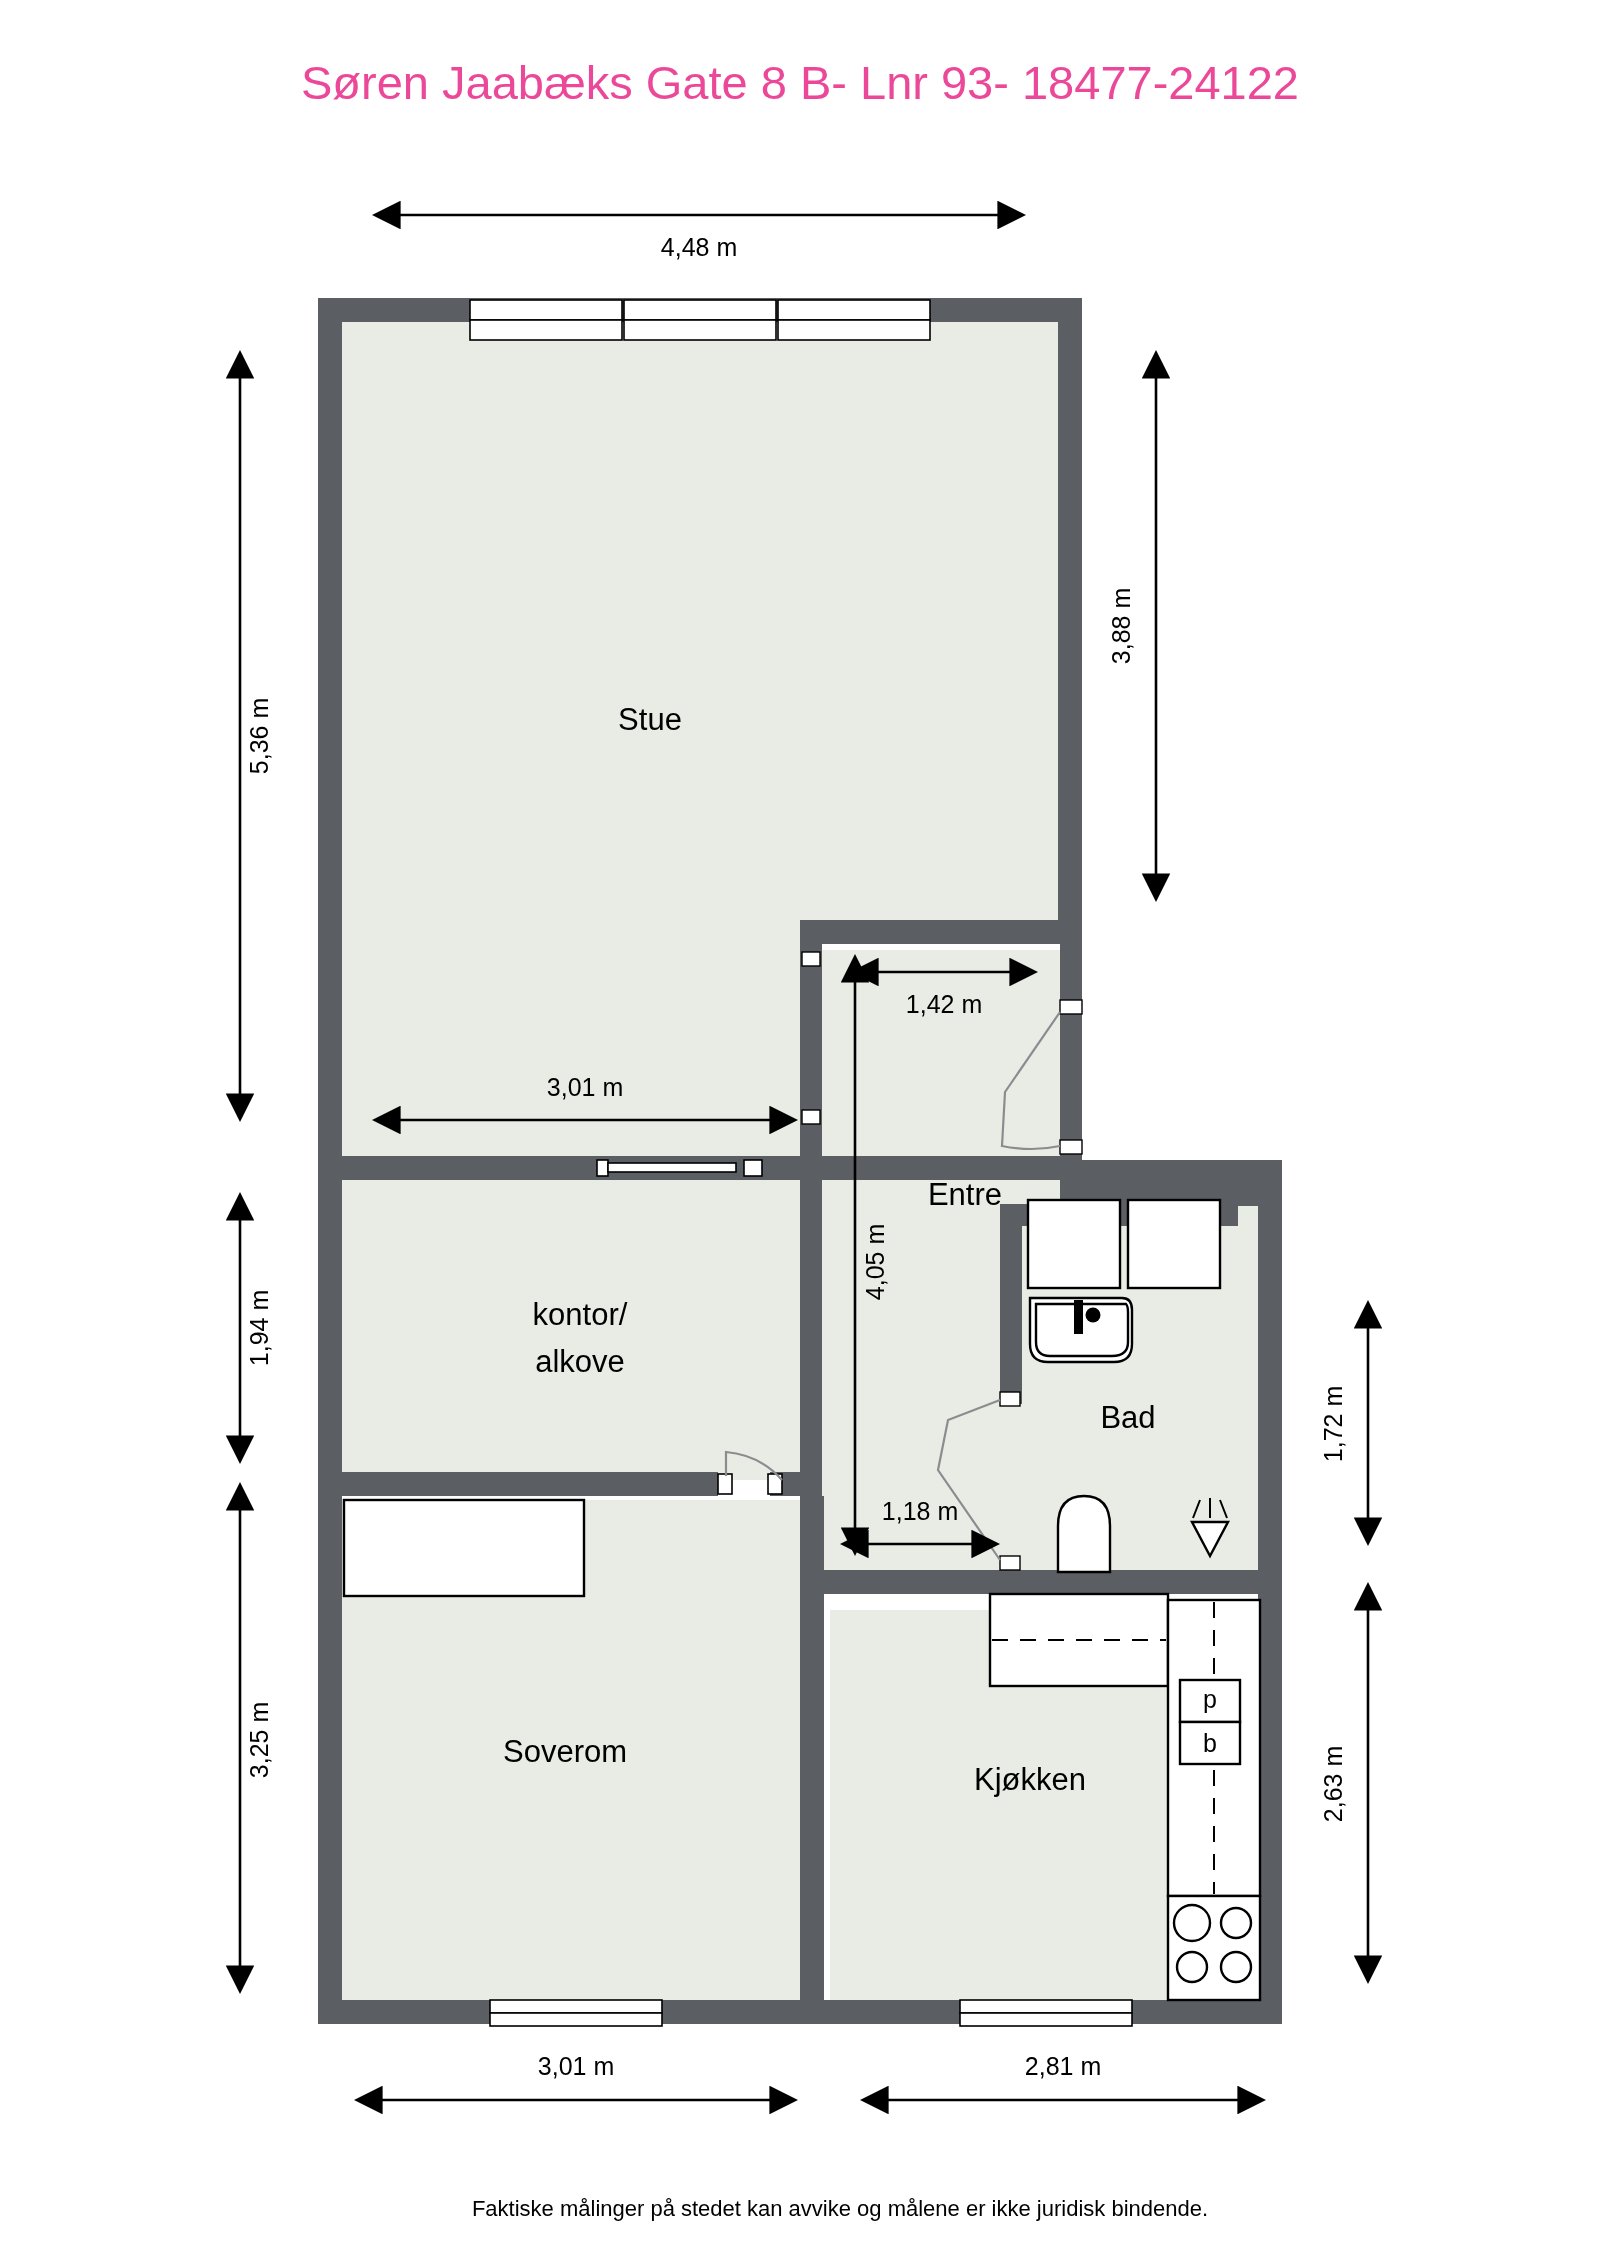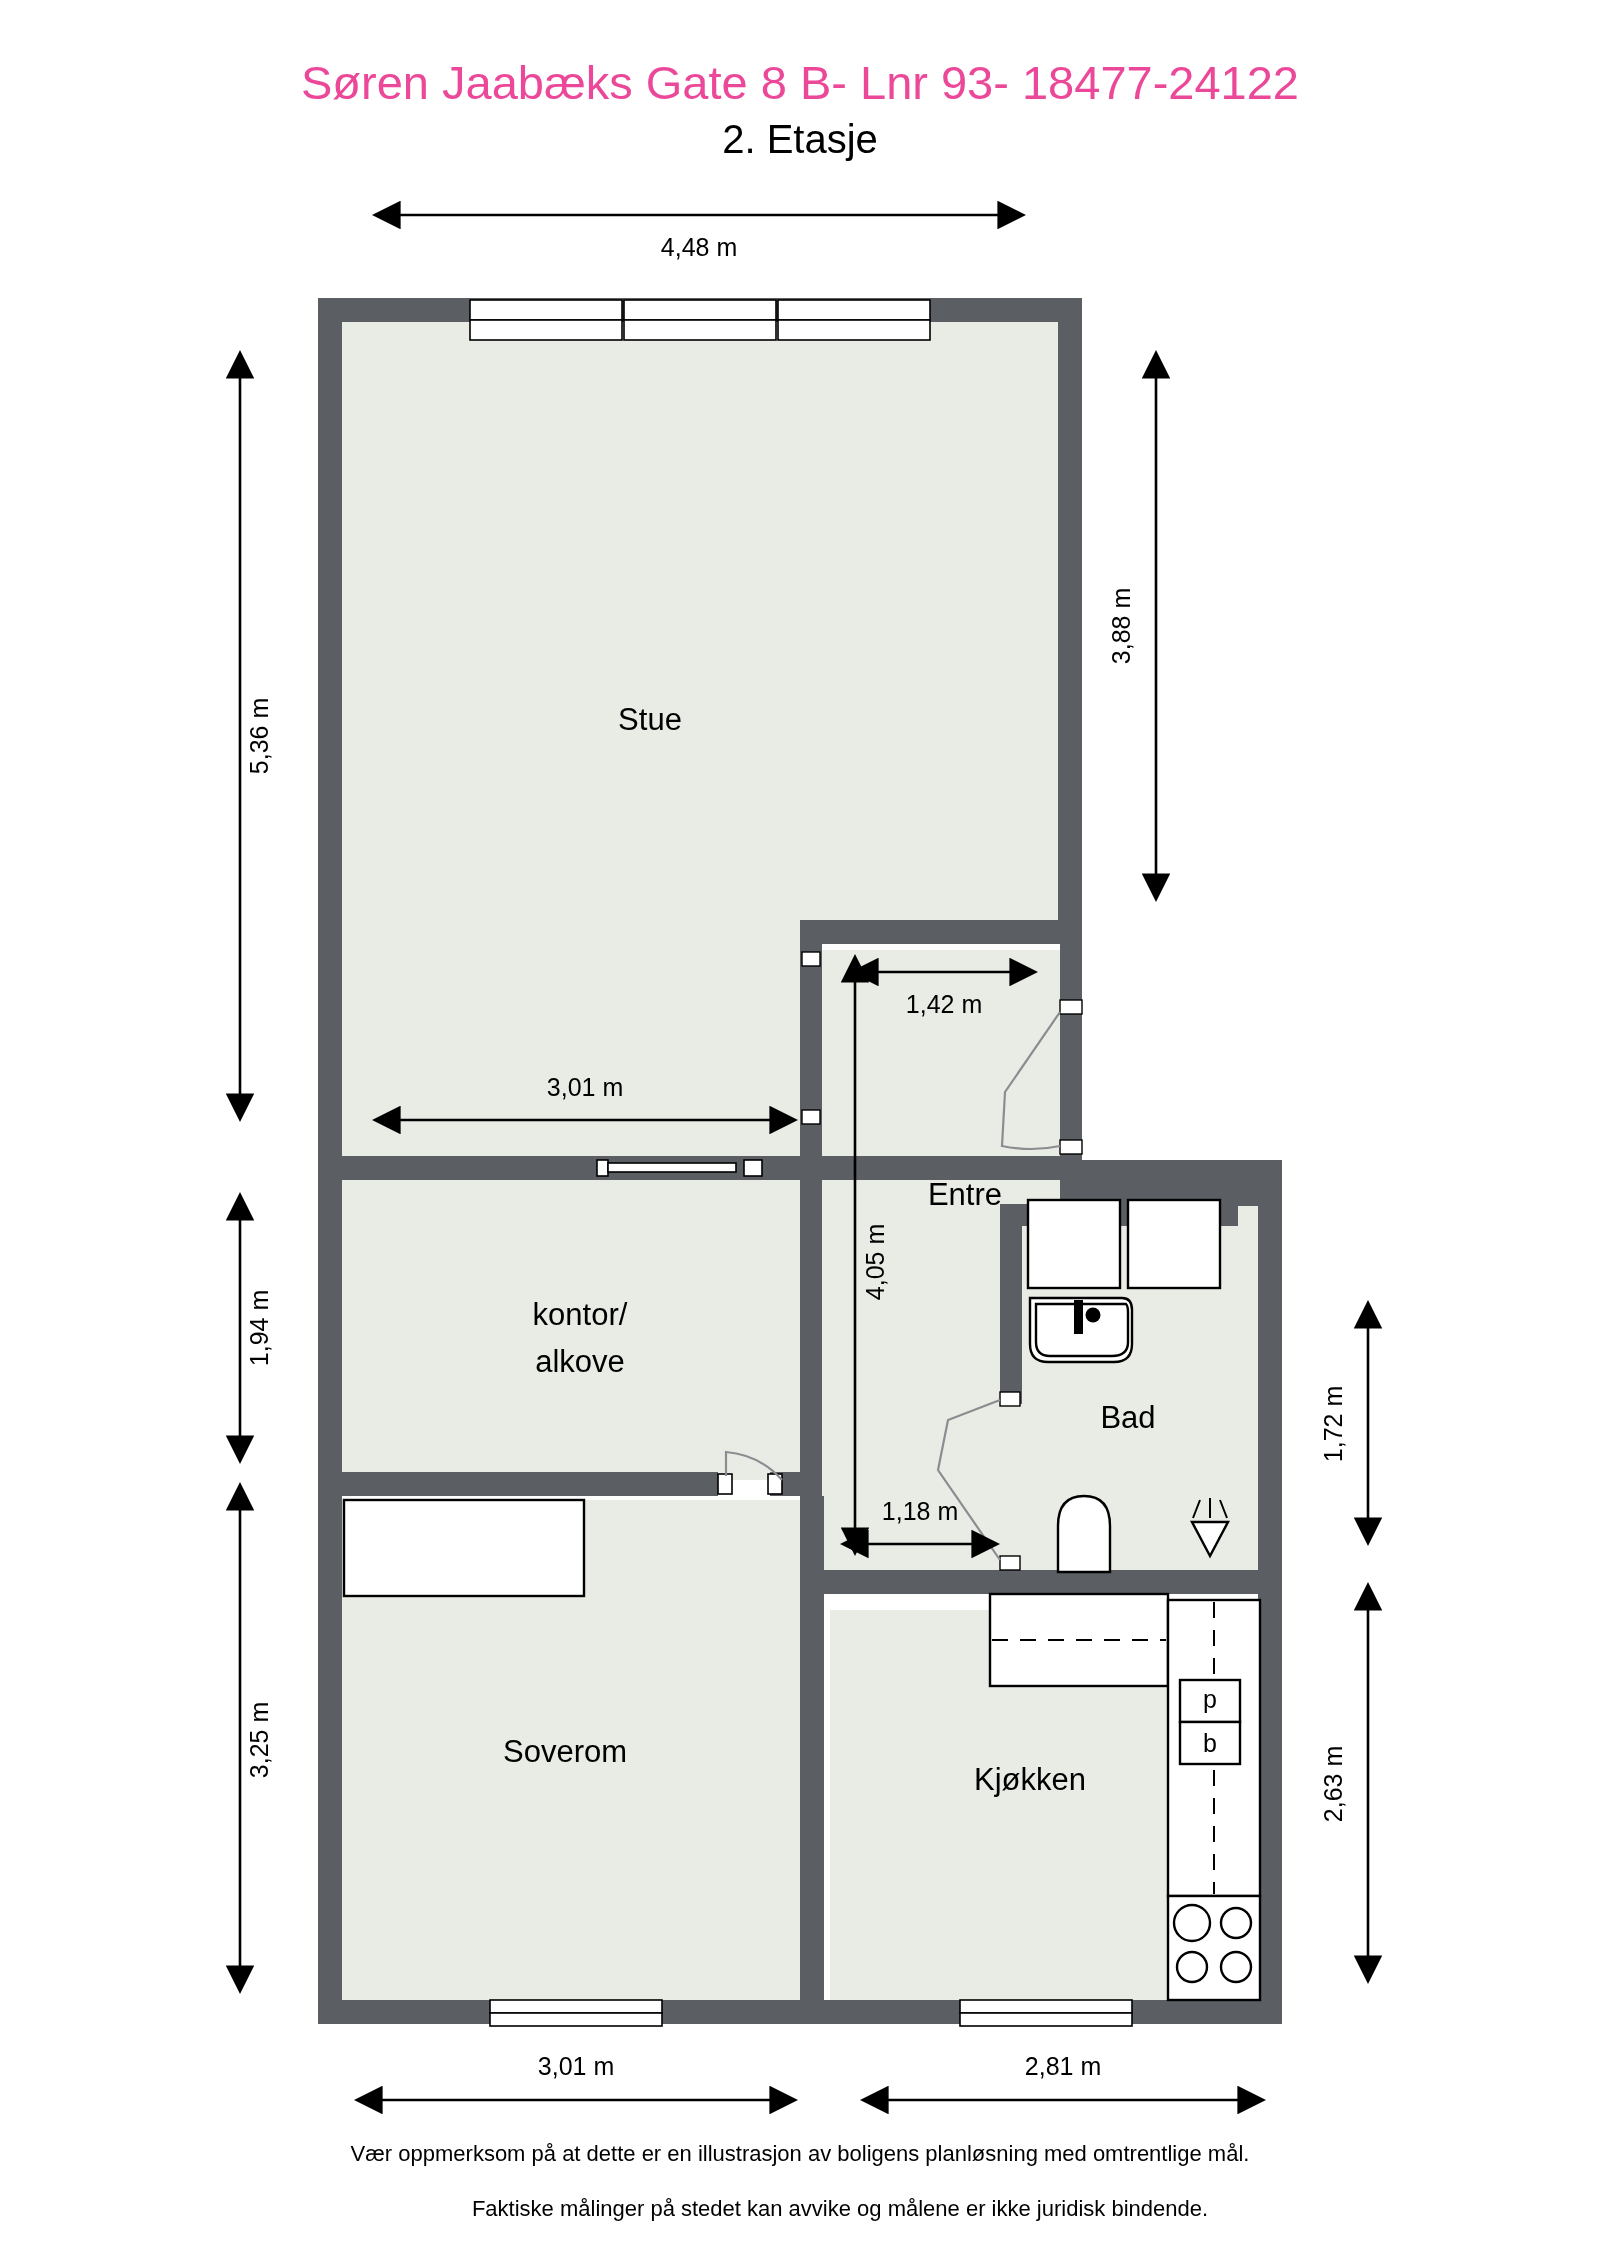--- a/index.html
+++ b/index.html
@@ -80,21 +80,20 @@
   }
   .thin-line { stroke: #000000; stroke-width: 2; fill: none; }
 </style>
 </head>
 <body>
 
 <div id="page">
 
   <div class="title-block">
     <div class="title-main">Søren Jaabæks Gate 8 B- Lnr 93- 18477-24122</div>
-    <div class="title-sub">2. Etasje</div>
   </div>
 
   <svg class="plan" viewBox="0 0 1600 2263">
 
     <g>
 
       <rect class="room-fill" x="340" y="320" width="460" height="840"></rect>
 
       <rect class="room-fill" x="800" y="320" width="260" height="600"></rect>
 
@@ -279,20 +278,17 @@
 
       <text class="room-label" x="965" y="1205" text-anchor="middle">Entre</text>
 
       <text class="room-label" x="1128" y="1428" text-anchor="middle">Bad</text>
 
       <text class="room-label" x="1030" y="1790" text-anchor="middle">Kjøkken</text>
     </g>
 
   </svg>
 
-  <div class="footer-block footer-line1">
-    <span class="footer-text">Vær oppmerksom på at dette er en illustrasjon av boligens planløsning med omtrentlige mål.</span>
-  </div>
   <div class="footer-block footer-line2">
     <span class="footer-text">Faktiske målinger på stedet kan avvike og målene er ikke juridisk bindende.</span>
   </div>
 
 </div>
 
 </body></html>

